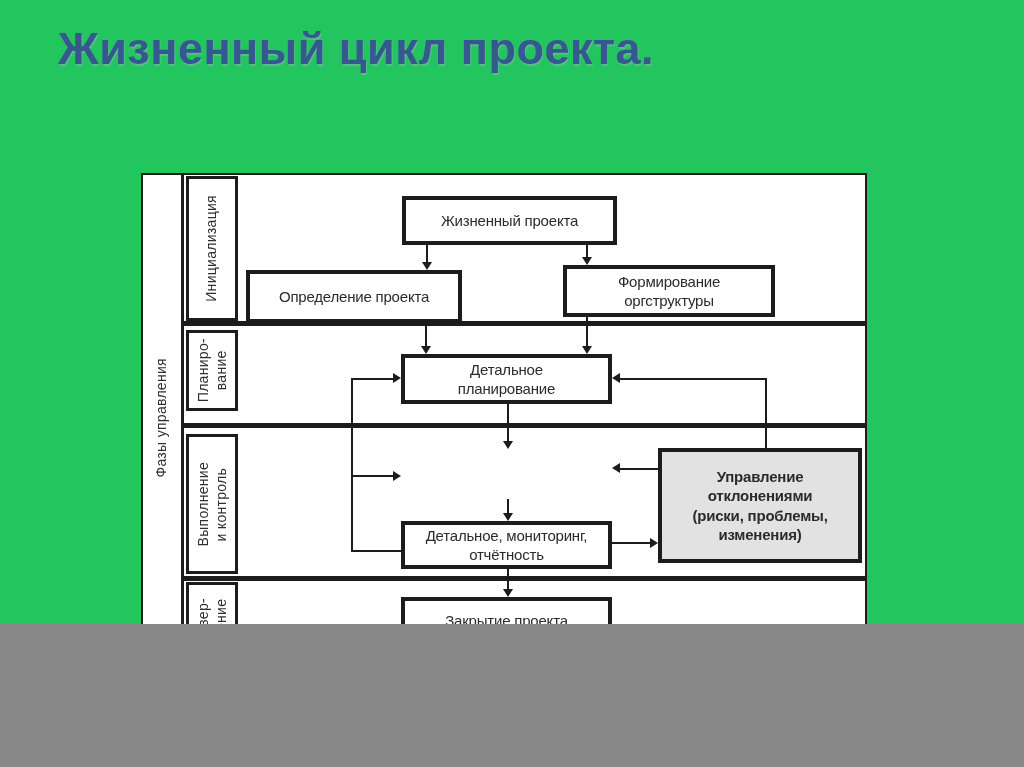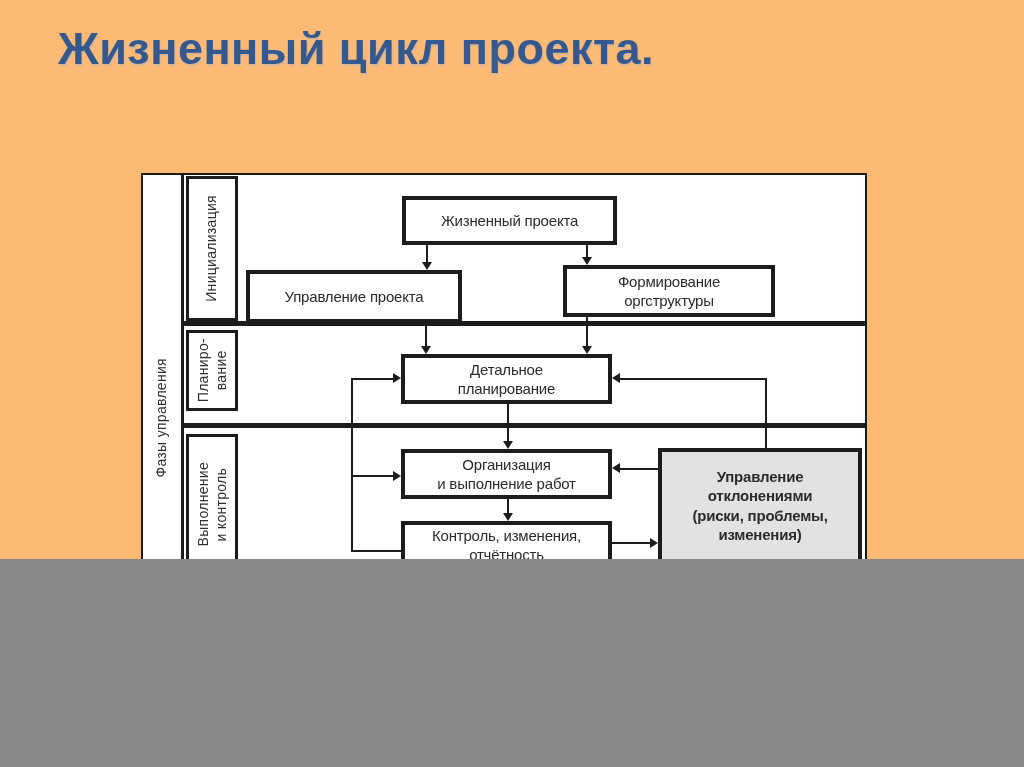--- a/index.html
+++ b/index.html
@@ -1,17 +1,17 @@
 <!DOCTYPE html>
 <html><head>
 <meta charset="utf-8">
 <style>
   html,body{margin:0;padding:0;background:#888;}
   .slide{
-    position:relative;width:1024px;height:559px;background:#fdba74;
+    position:relative;width:1024px;height:624px;background:#22c55e;
     overflow:hidden;font-family:"Liberation Sans",sans-serif;
   }
   
   .title{
     position:absolute;left:58px;top:18px;
     font-size:45px;font-weight:bold;color:#35588e;
     line-height:1.36;letter-spacing:0.5px;
     text-shadow:1px 2px 1px rgba(163,178,204,0.45);
   }
   
@@ -116,33 +116,32 @@
     <div class="arr down" style="left:360px;top:266px;"></div>
     <div class="arr down" style="left:360px;top:338px;"></div>
     <div class="arr down" style="left:360px;top:414px;"></div>
     <div class="arr right" style="left:250px;top:198px;"></div>
     <div class="arr right" style="left:250px;top:296px;"></div>
     <div class="arr left" style="left:469px;top:198px;"></div>
     <div class="arr left" style="left:469px;top:288px;"></div>
     <div class="arr right" style="left:507px;top:363px;"></div>
 
     <div class="node" style="left:259px;top:21px;width:215px;height:49px;">Жизненный проекта</div>
-    <div class="node" style="left:103px;top:95px;width:216px;height:53px;">Управление проекта</div>
+    <div class="node" style="left:103px;top:95px;width:216px;height:53px;">Определение проекта</div>
     <div class="node" style="left:420px;top:90px;width:212px;height:52px;">Формирование
 оргструктуры</div>
     <div class="node" style="left:258px;top:179px;width:211px;height:50px;">Детальное
 планирование</div>
-    <div class="node" style="left:258px;top:274px;width:211px;height:50px;">Организация
-и выполнение работ</div>
-    <div class="node" style="left:258px;top:346px;width:211px;height:48px;">Контроль, изменения,
+    <div class="node" style="left:258px;top:346px;width:211px;height:48px;">Детальное, мониторинг,
 отчётность</div>
     <div class="node gray" style="left:515px;top:273px;width:204px;height:115px;font-weight:bold;">Управление
 отклонениями
 (риски, проблемы,
 изменения)</div>
+    <div class="node" style="left:258px;top:422px;width:211px;height:48px;">Закрытие проекта</div>
   </div>
 
   <div class="deco deco-faint"></div>
   <div class="deco deco-light"></div>
   <div class="deco deco-black"></div>
   <div class="deco deco-edge"></div>
   <div class="deco deco-blue"></div>
 
 </div>
 

